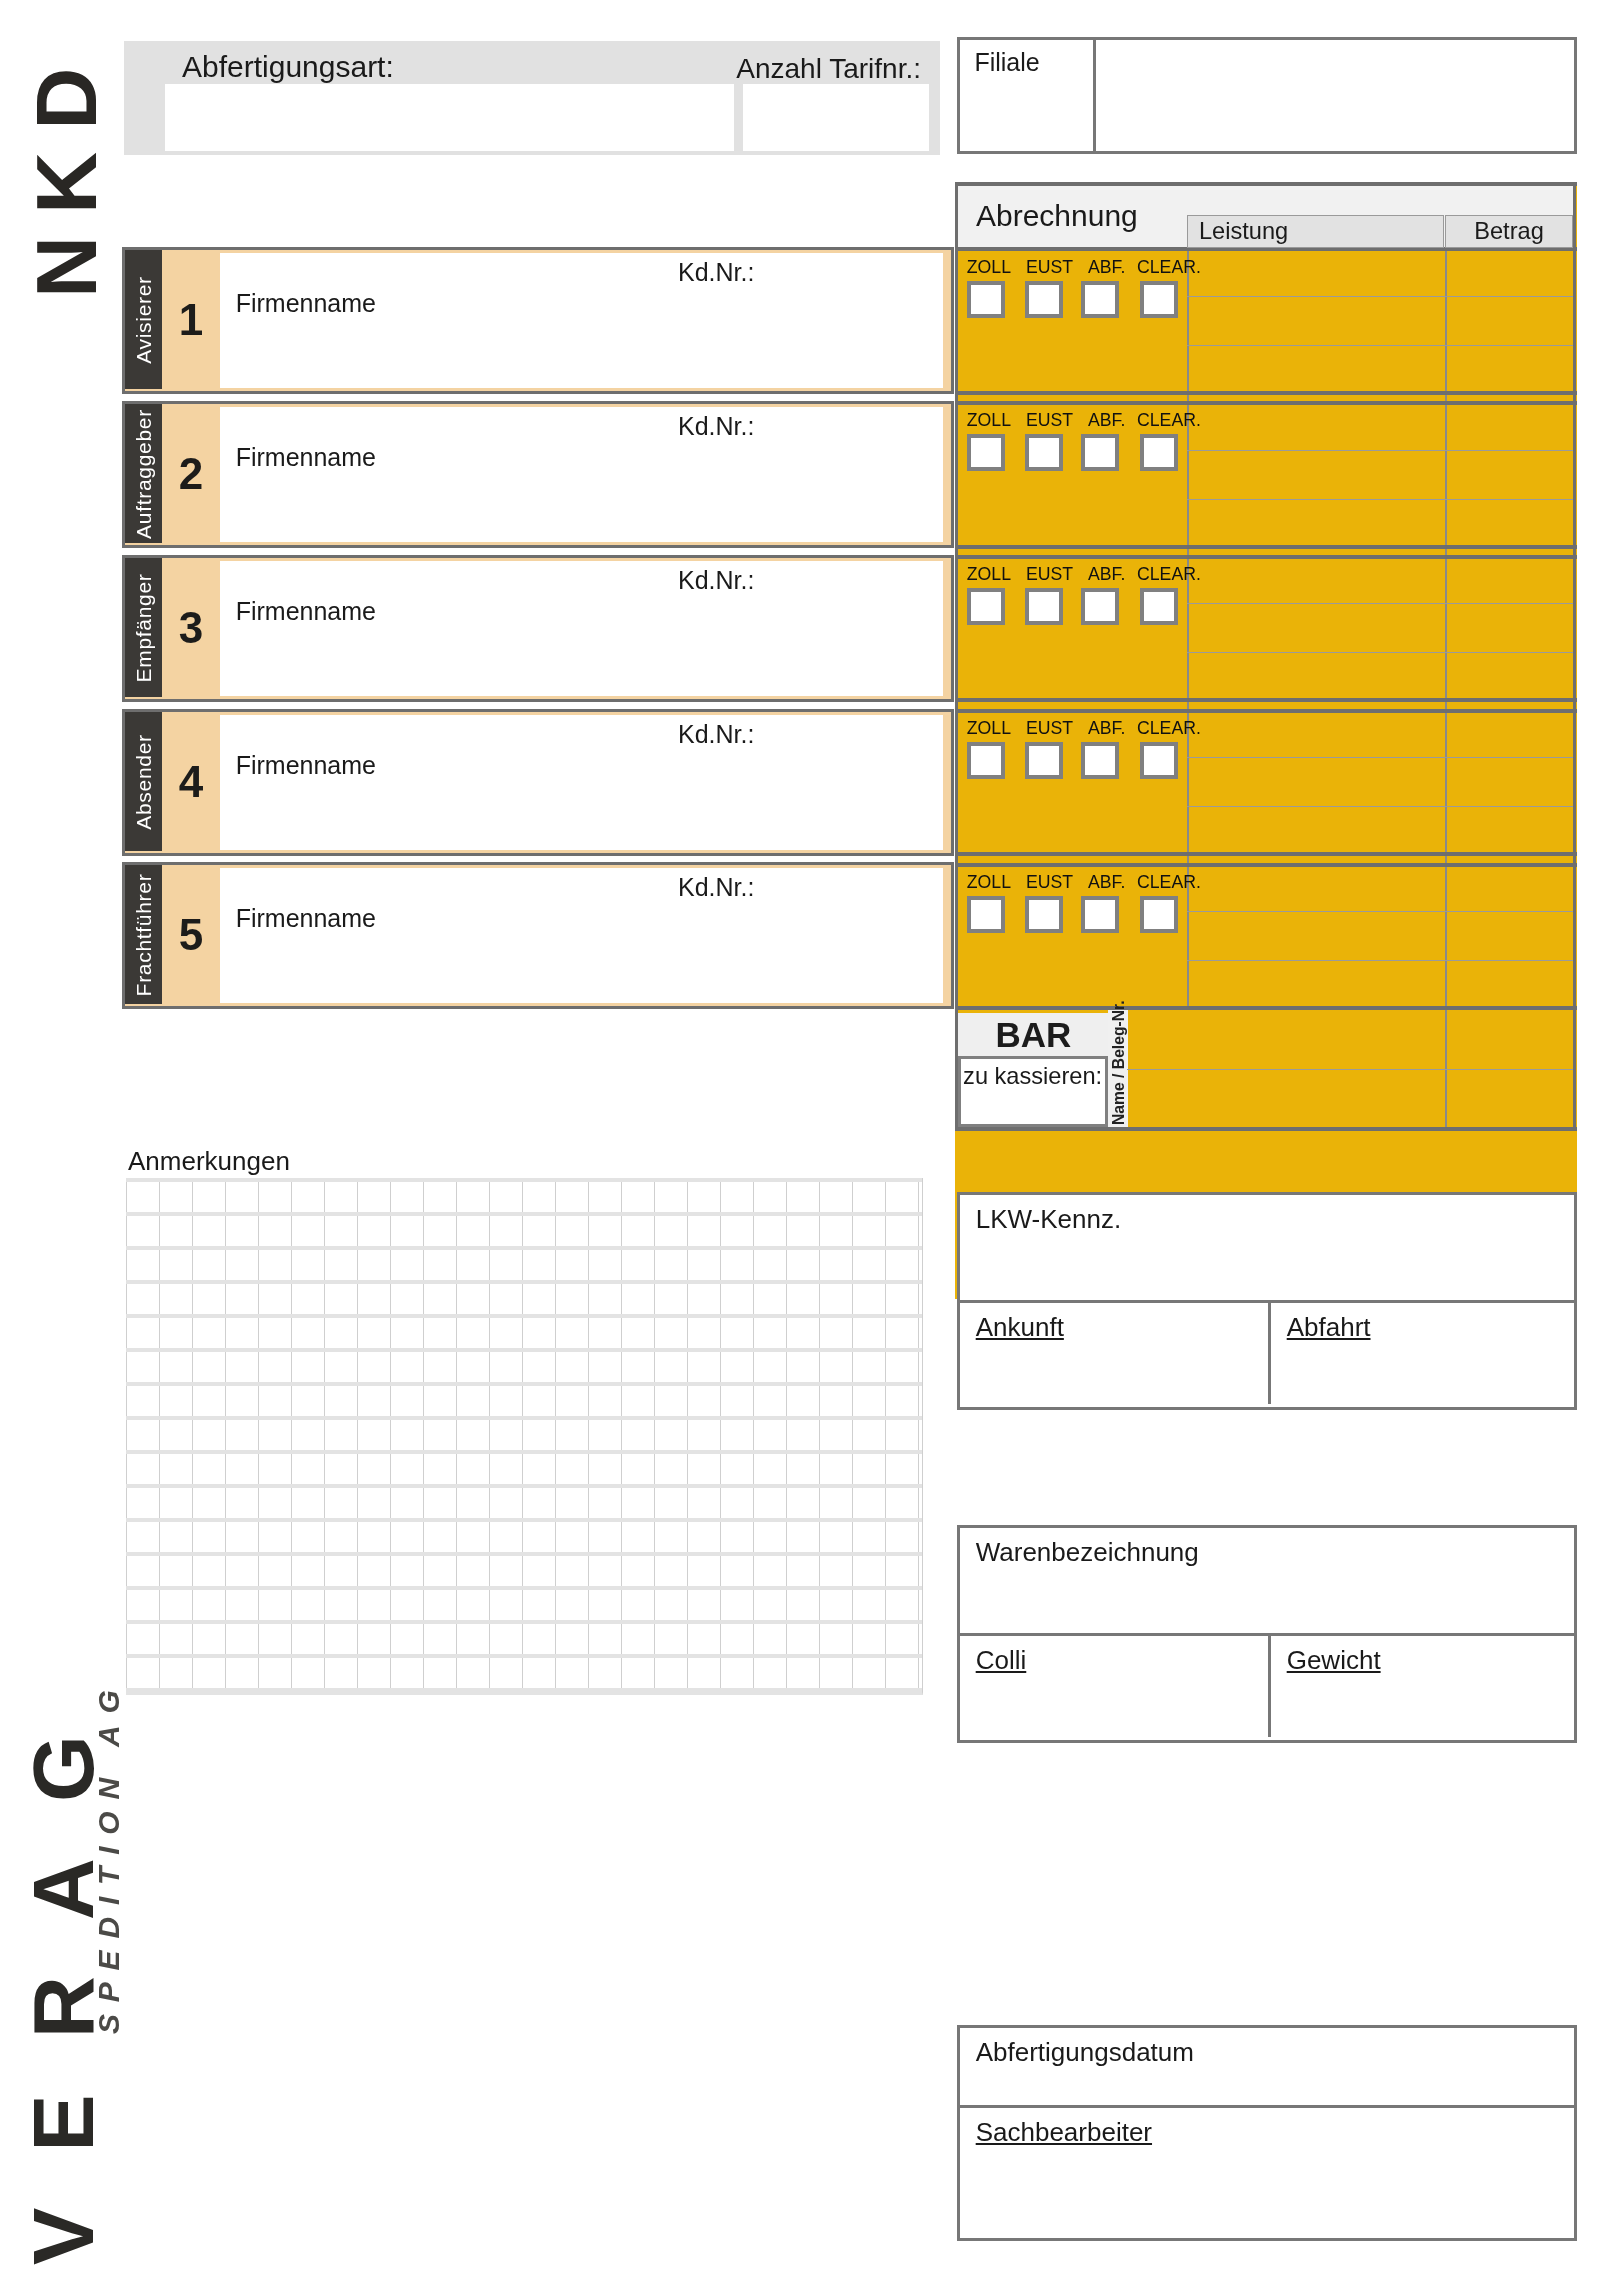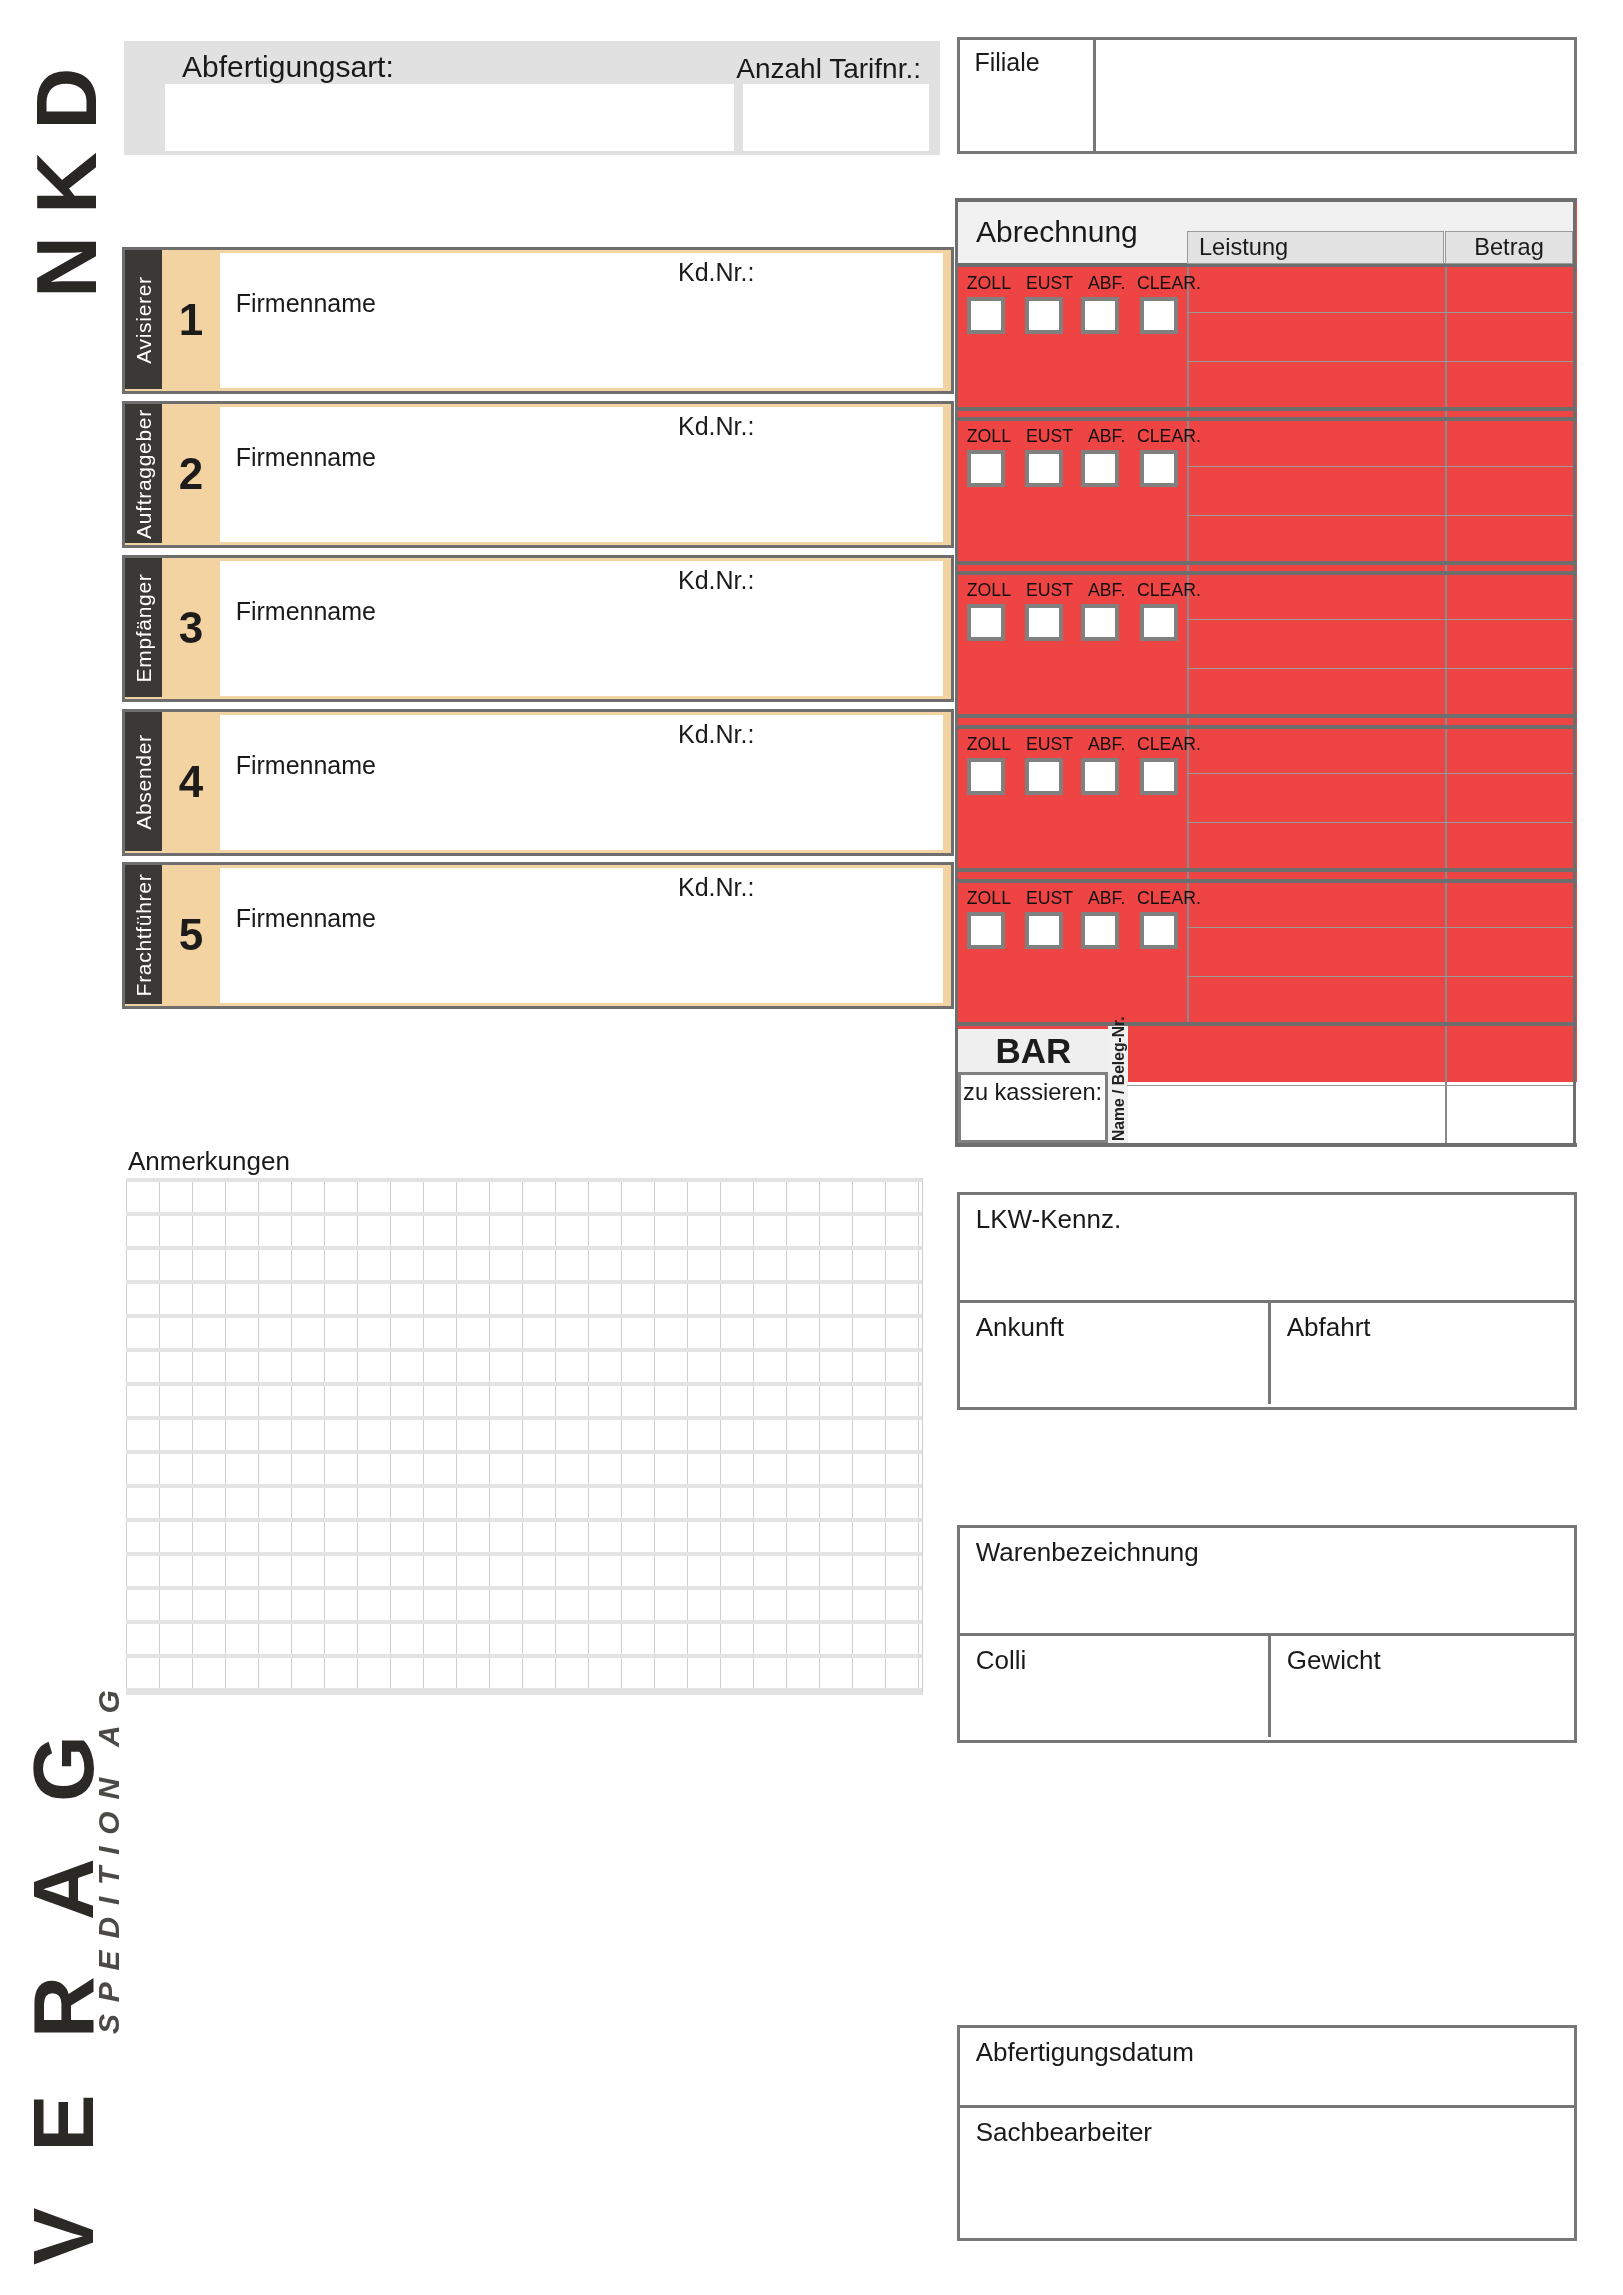--- a/index.html
+++ b/index.html
@@ -33,21 +33,21 @@
   
   .row { position:absolute; left:122px; width:832px; height:147px; border:3.9px solid #6e6e6e; background:#f4d3a2; box-sizing:border-box; }
   .row-tab { position:absolute; left:0; top:0; width:37px; height:139px; background:#3b3936; }
   .vlabel { position:absolute; left:50%; top:50%; transform:translate(-50%,-50%) rotate(-90deg); white-space:nowrap; color:#ffffff; font-size:21px; letter-spacing:0.7px; }
   .row-num { position:absolute; left:37px; top:0; width:58px; height:139px; display:flex; align-items:center; justify-content:center; font-size:44px; font-weight:bold; color:#1d1c1a; }
   .row-input { position:absolute; left:95px; right:8.5px; top:3.3px; bottom:2.6px; background:#ffffff; }
   .fname { position:absolute; left:15.7px; top:5.2px; font-size:25px;margin-top:31px; }
   .kdnr  { position:absolute; left:458px; top:5.2px; font-size:25px; }
 
   
-  .abr { left:955px; top:198px; width:622px; height:884px; background:#ef4444; }
+  .abr { left:955px; top:182px; width:622px; height:1117px; background:#eab308; }
   .wall { position:absolute; background:#6e6e6e; }
   .abr-hdr-bg { left:3.3px; top:3.9px; width:615px; height:62px; background:#f1f1f1; }
   .abr-title { left:21px; top:17px; font-size:30px; }
   .subhdr { position:absolute; top:33px; height:33px; background:#e2e2e2; border:1.3px solid #9a9a9a; box-sizing:border-box; font-size:23.6px; line-height:30px; }
   .subhdr.leistung { left:232px; width:257px; padding-left:11px; }
   .subhdr.betrag   { left:490px; width:128px; text-align:center; }
   .vdiv { position:absolute; width:2px; background:#8a8a8a; }
   .tl { position:absolute; left:232px; width:386px; height:1.3px; background:#9a9a9a; }
   .bl { position:absolute; left:0; width:622px; height:3.9px; background:#6e6e6e; }
 
@@ -71,21 +71,21 @@
     border-right:1.3px solid #cfcfcf; border-bottom:3.9px solid #e3e3e3;
   }
 
   
   .zoll-box { left:124px; top:1733px; width:830px; height:531px; border:2px solid #8a8a8a; border-top:5.2px solid #6e6e6e; box-sizing:border-box; background:#fff; }
   .zoll-box .cell-label { padding:10.5px 0 0 17px; font-size:26px; }
 
   
   .info-box { position:absolute; left:957px; width:620px; border:3.9px solid #777; background:#fff; box-sizing:border-box; }
   .cell-top { border-bottom:3.9px solid #777; }
-  .cell-bottom { display:flex; }
+  .cell-bottom { display:flex;text-decoration:underline; }
   .cell-bl { width:308px; border-right:3.9px solid #777; }
   .cell-br { flex:1; }
   .info-box .cell-label { padding:9.2px 0 0 15.7px; font-size:26px; }
 </style>
 </head>
 <body>
 
 <div class="page">
 
   <div class="vtext nkd-logo">NKD</div>

